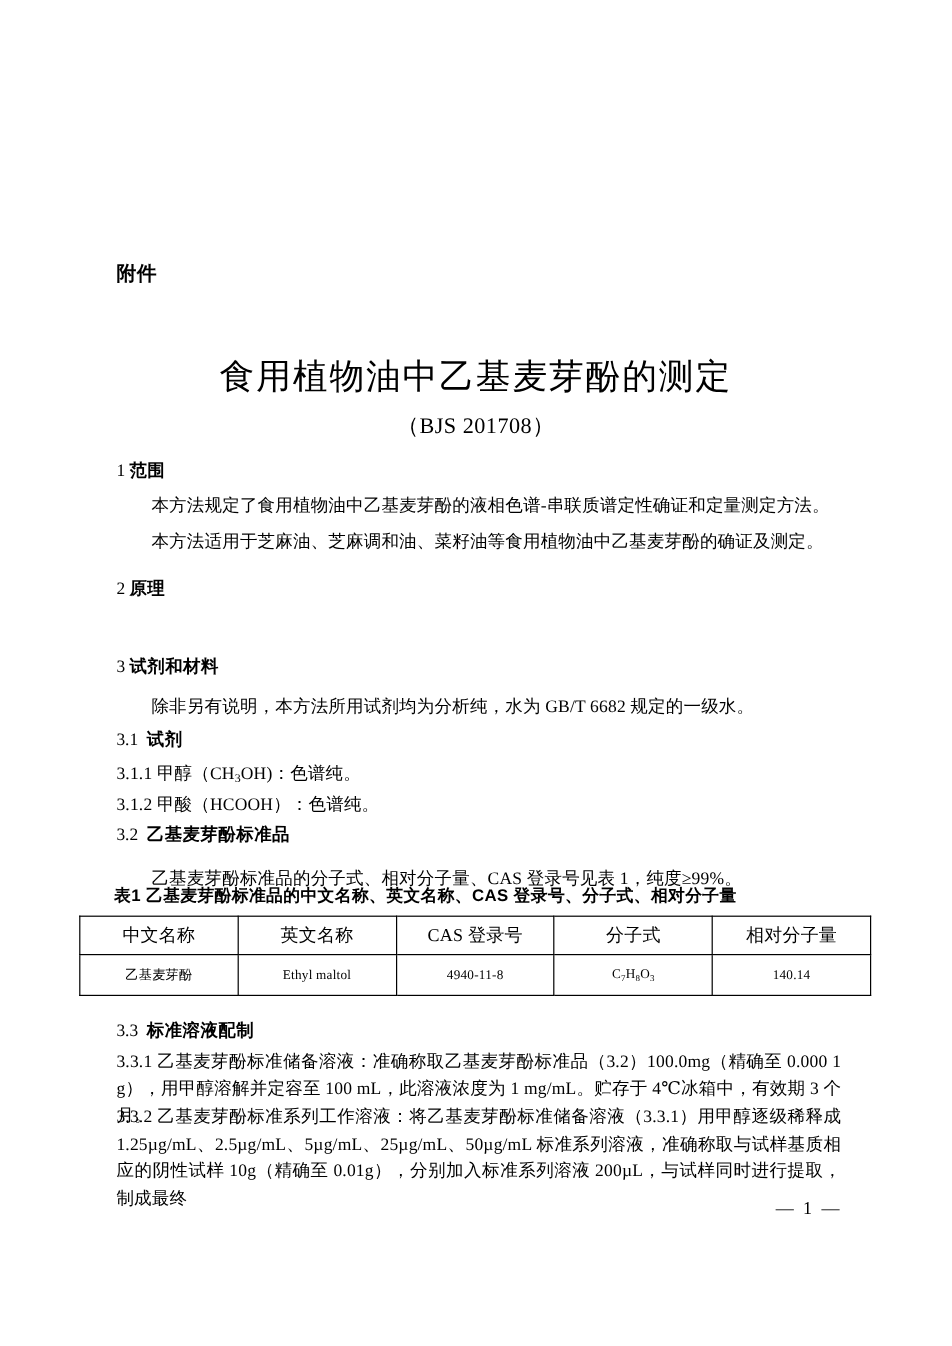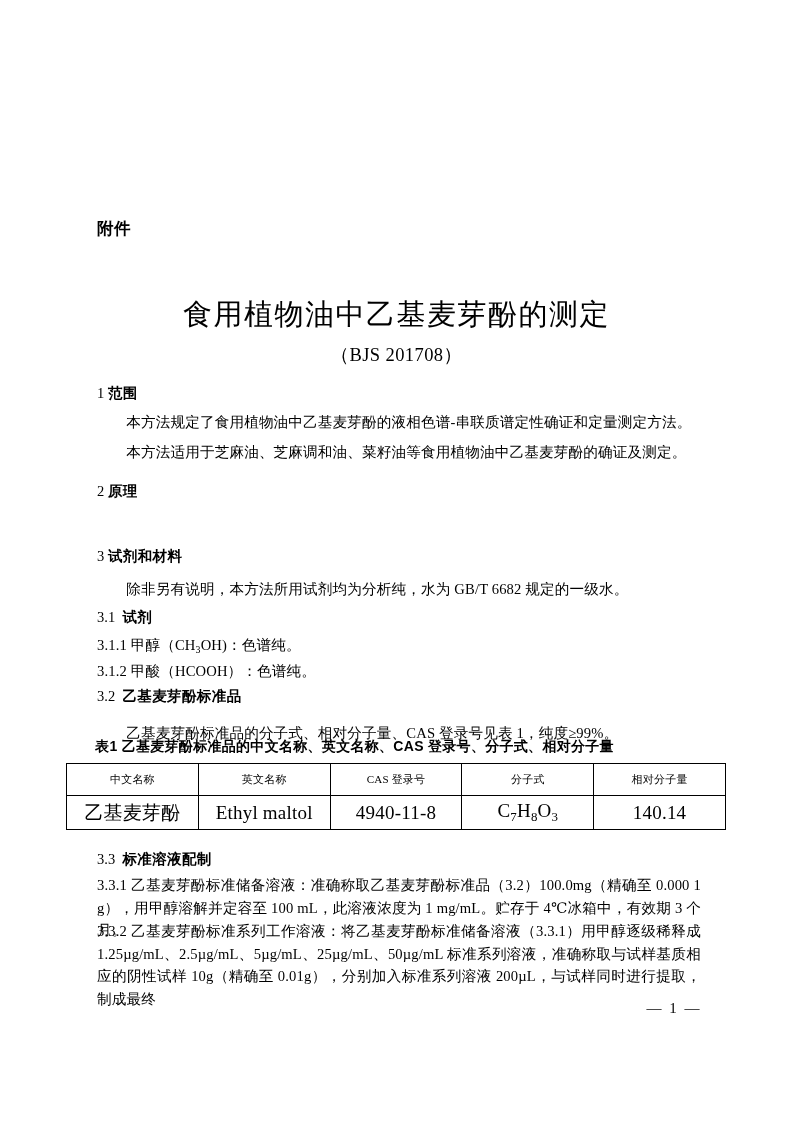--- a/index.html
+++ b/index.html
@@ -136,27 +136,27 @@
   table.data td,
   table.data th {
     border: 1px solid #000000;
     text-align: center;
     vertical-align: middle;
     font-weight: normal;
     padding: 0;
   }
   table.data thead td {
     height: 31px;
-    font-size: 11px;
+    font-size: 15px;
     letter-spacing: 0.2px;
     font-family: Liberation Serif, serif;
   }
   table.data tbody td {
     height: 33px;
-    font-size: 19px;
+    font-size: 11px;
     letter-spacing: 0.2px;
   }
 
   
   .page-number {
     position: absolute;
     left: 0;
     top: 1000px;
     width: 793px;
     text-align: center;

